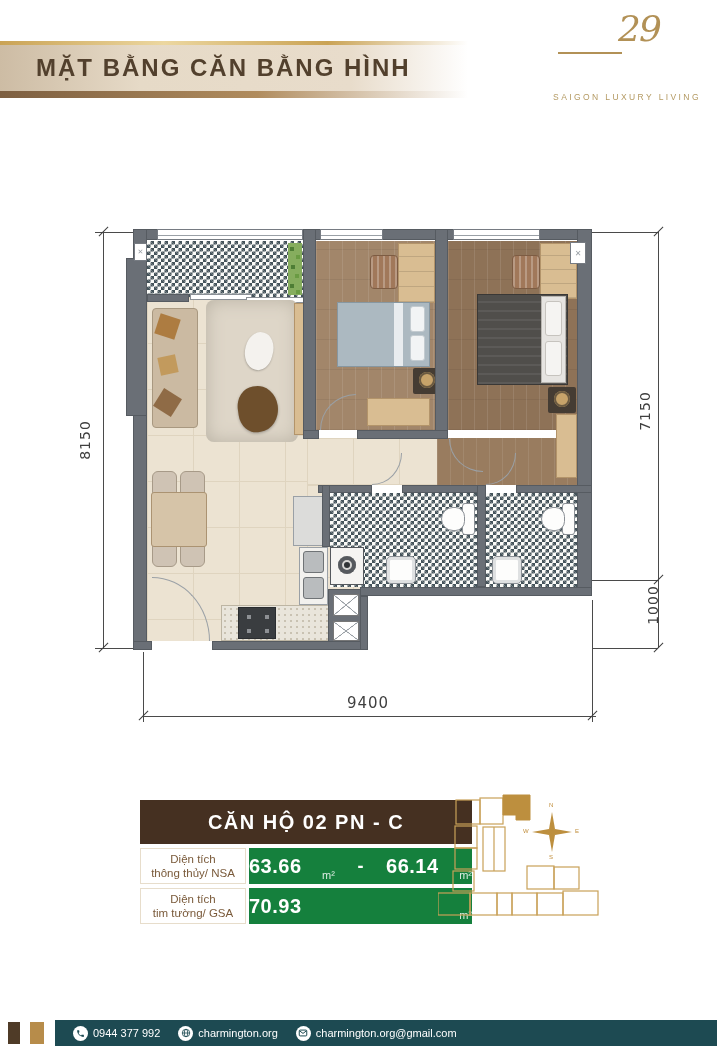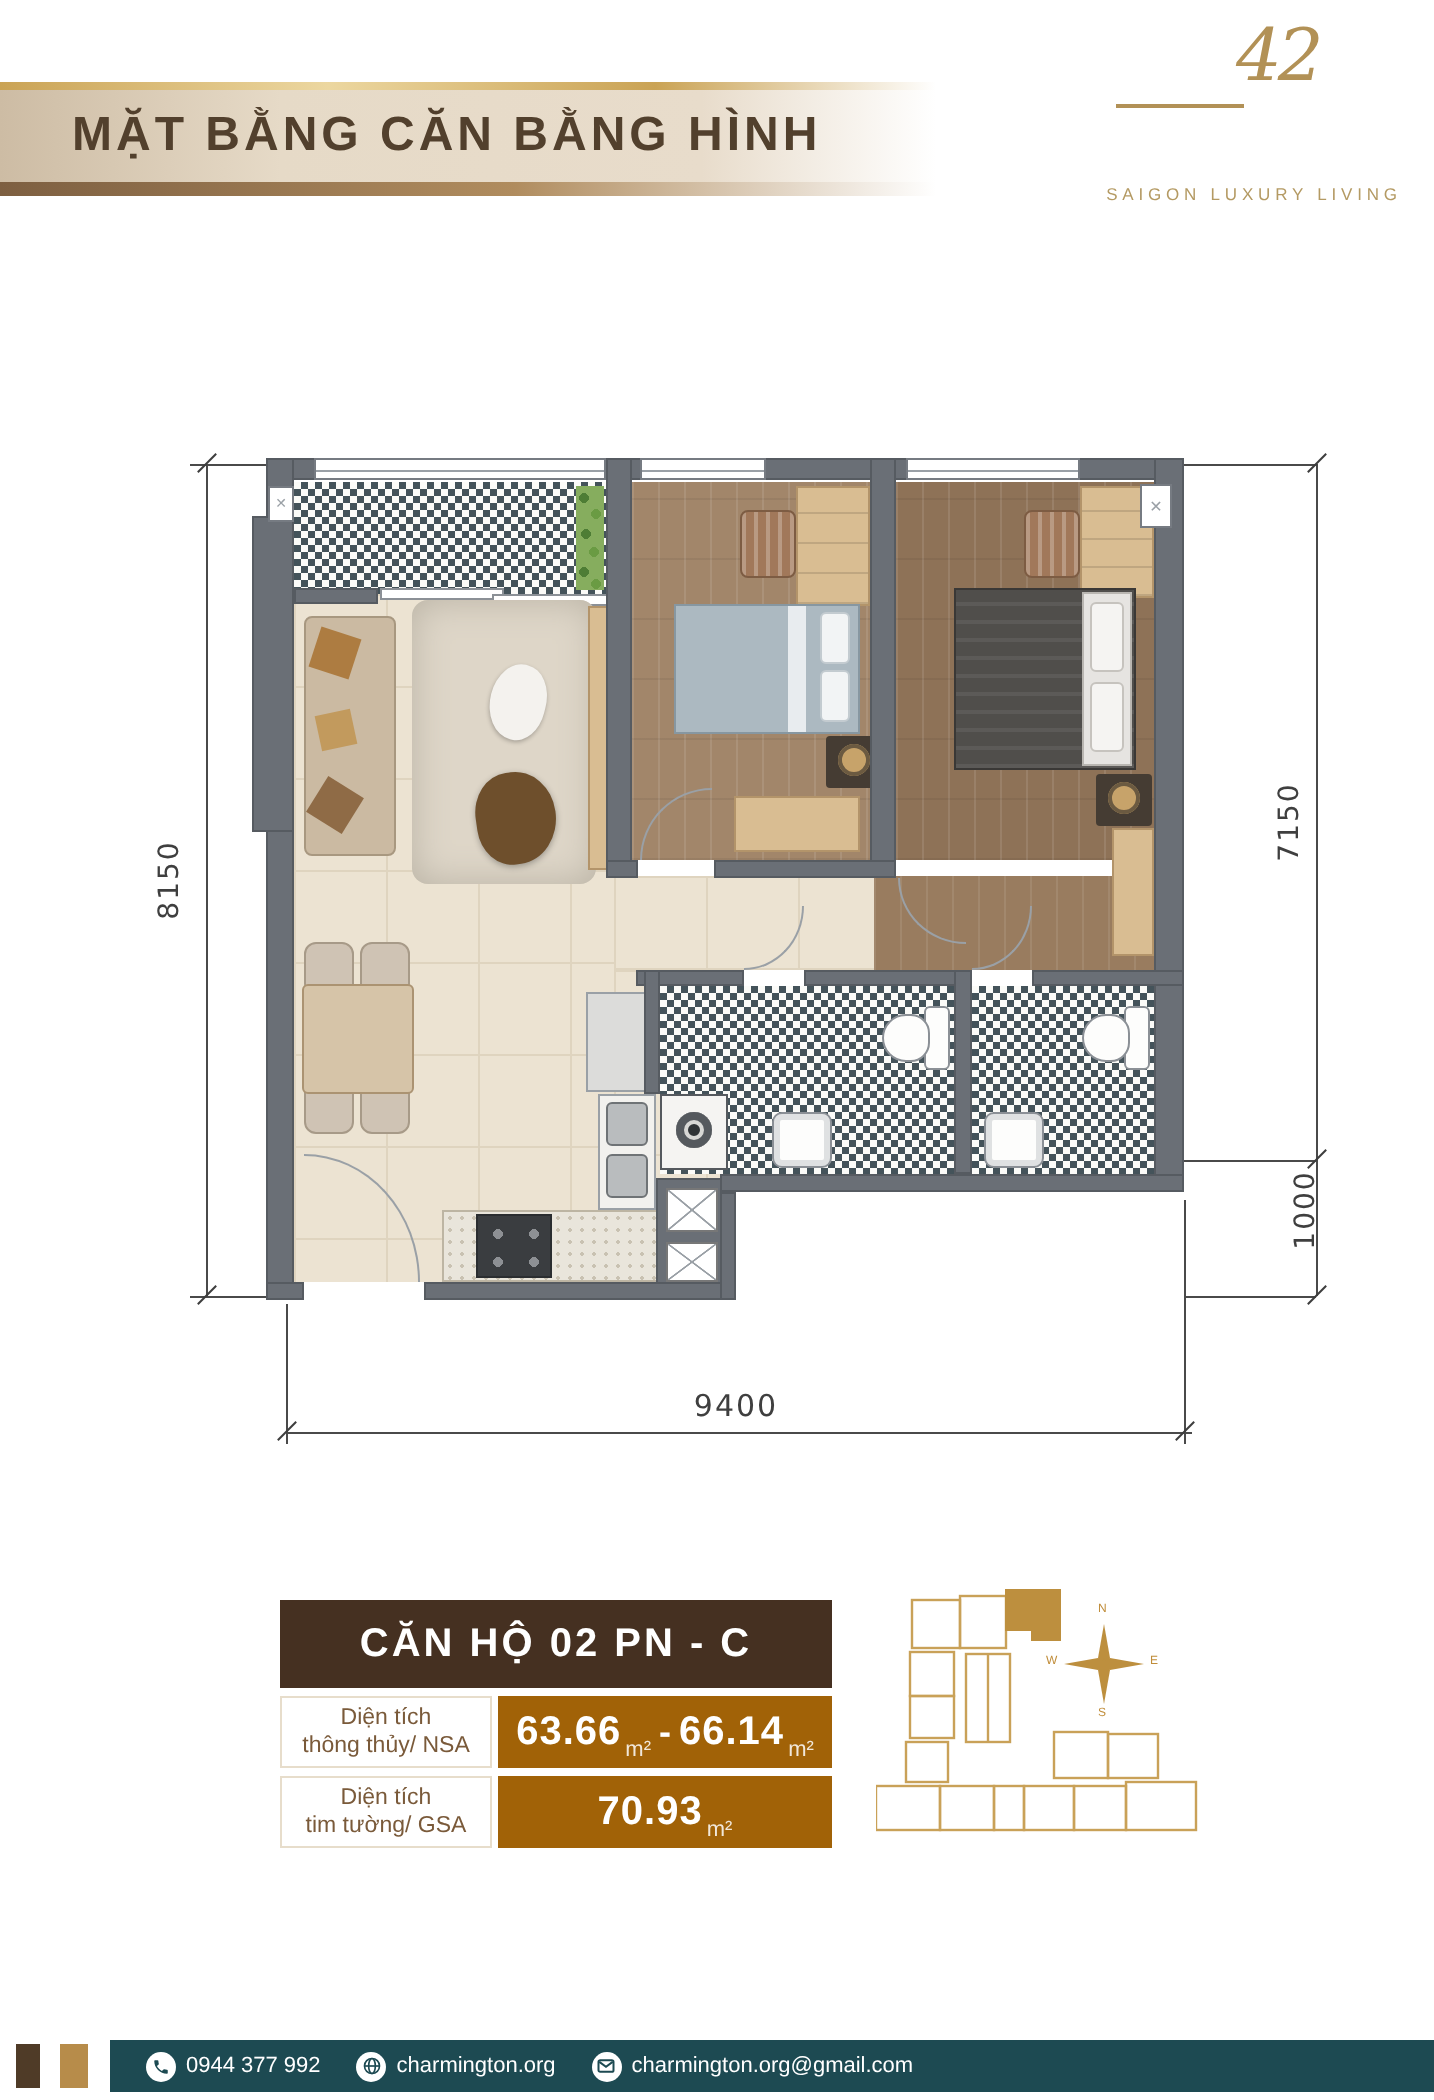--- a/index.html
+++ b/index.html
@@ -51,29 +51,29 @@
   .white-fix{background:#fdfdfc;border:1px solid #8b9096;box-sizing:border-box;border-radius:3px;}
   .win{background:#ffffff;border:1px solid #767b82;box-sizing:border-box;}
   .win:after{content:"";position:absolute;left:0;right:0;top:50%;height:1px;background:#9aa0a6;}
   .dimline{background:#4a4a4a;}
   .tick{width:13px;height:1px;background:#3d3d3d;transform:rotate(-45deg);}
   .dimlabel{font-size:14px;color:#3f3f3f;letter-spacing:1px;font-family:"DejaVu Sans",sans-serif;}
   .rot{transform:rotate(-90deg);transform-origin:center;}
   .arc{border:solid #9aa0a6;box-sizing:border-box;}
 
   
-  .unit-table{left:140px;top:800px;width:276px;}
+  .unit-table{left:140px;top:800px;width:332px;}
   .unit-head{height:44px;background:#453021;color:#ffffff;display:flex;align-items:center;
     justify-content:center;font-size:20px;font-weight:700;letter-spacing:1.5px;}
   .unit-row{margin-top:4px;height:36px;display:flex;border-radius:16px;}
   .unit-label{width:106px;background:#ffffff;border:1px solid #e7ddcb;box-sizing:border-box;
     color:#7a5a3a;font-size:11.5px;line-height:1.25;display:flex;flex-direction:column;
     align-items:center;justify-content:center;margin-right:3px;}
-  .unit-value{flex:1;background:#a16207;color:#ffffff;display:flex;align-items:center;
-    justify-content:center;}
+  .unit-value{flex:1;background:#15803d;color:#ffffff;display:flex;align-items:center;
+    justify-content:space-between;}
   .unit-value .num{font-size:20px;font-weight:700;letter-spacing:.5px;}
   .unit-value .unit{font-size:11px;margin-left:2px;opacity:.85;align-self:flex-start;padding-top:21px;}
   .unit-value .sep{font-size:18px;font-weight:700;margin:0 4px;}
 
   
   .keyplan{left:438px;top:785px;width:180px;height:150px;}
   .compass-letter{position:absolute;font-size:6px;color:#c08d3a;}
 
   
   .foot-brown{left:8px;top:1022px;width:12px;height:22px;background:#4f3b27;}
@@ -88,21 +88,21 @@
 </head>
 <body>
 
 <div class="abs title-gold-top"></div>
 <div class="abs title-bar">
   <span>MẶT BẰNG CĂN BẰNG HÌNH</span>
 </div>
 <div class="abs title-brown-bottom"></div>
 
 <div class="abs logo">
-  <div class="logo-66">42</div>
+  <div class="logo-66">29</div>
   <div class="logo-rule"></div>
   <div class="logo-tag">SAIGON LUXURY LIVING</div>
 </div>
 
 <div class="abs" style="left:0;top:0;width:717px;height:1050px;">
 
   <div class="abs checker" style="left:147px;top:241px;width:156px;height:56px;"></div>
   <div class="abs cream" style="left:147px;top:297px;width:160px;height:344px;"></div>
   <div class="abs cream" style="left:307px;top:438px;width:130px;height:47px;"></div>
   <div class="abs cream" style="left:307px;top:485px;width:53px;height:156px;"></div>

